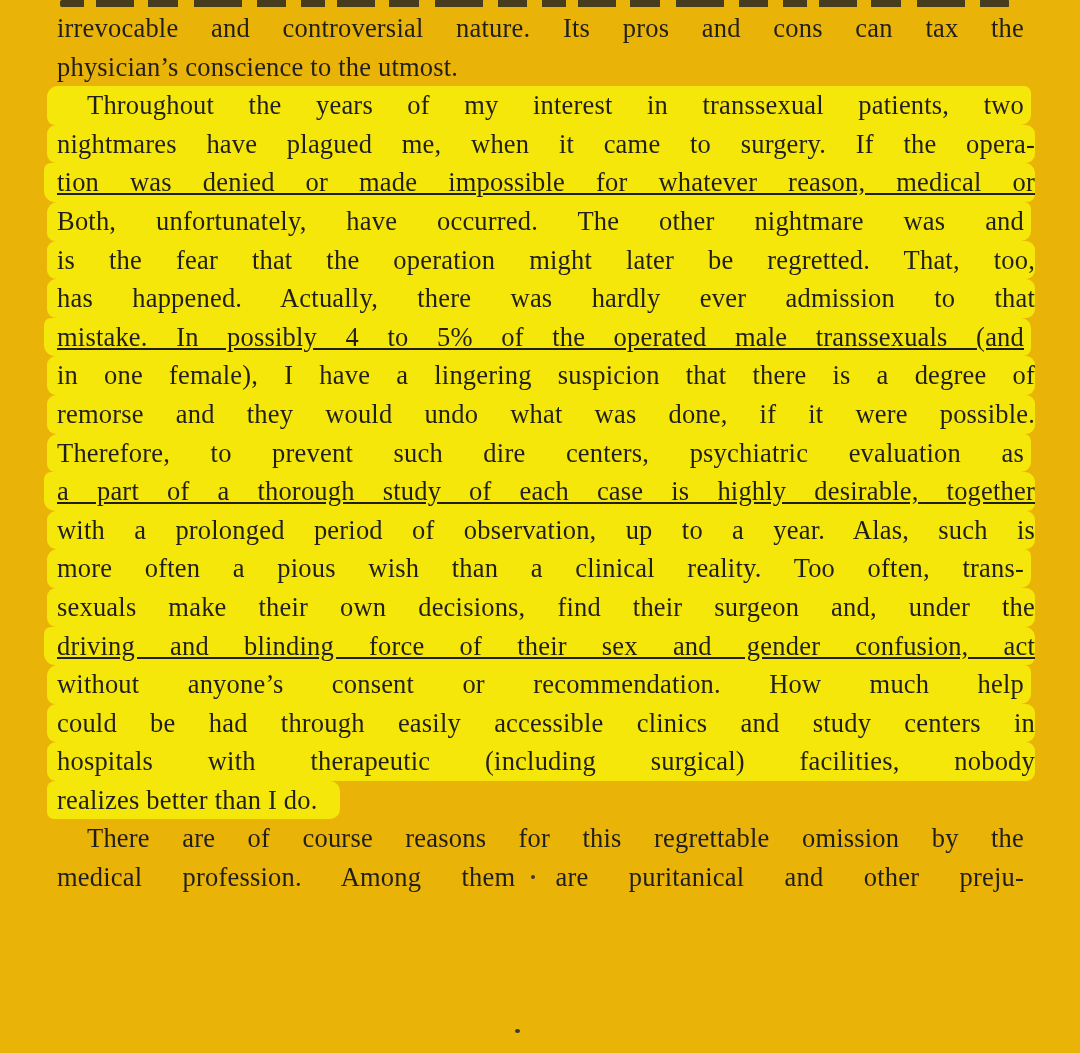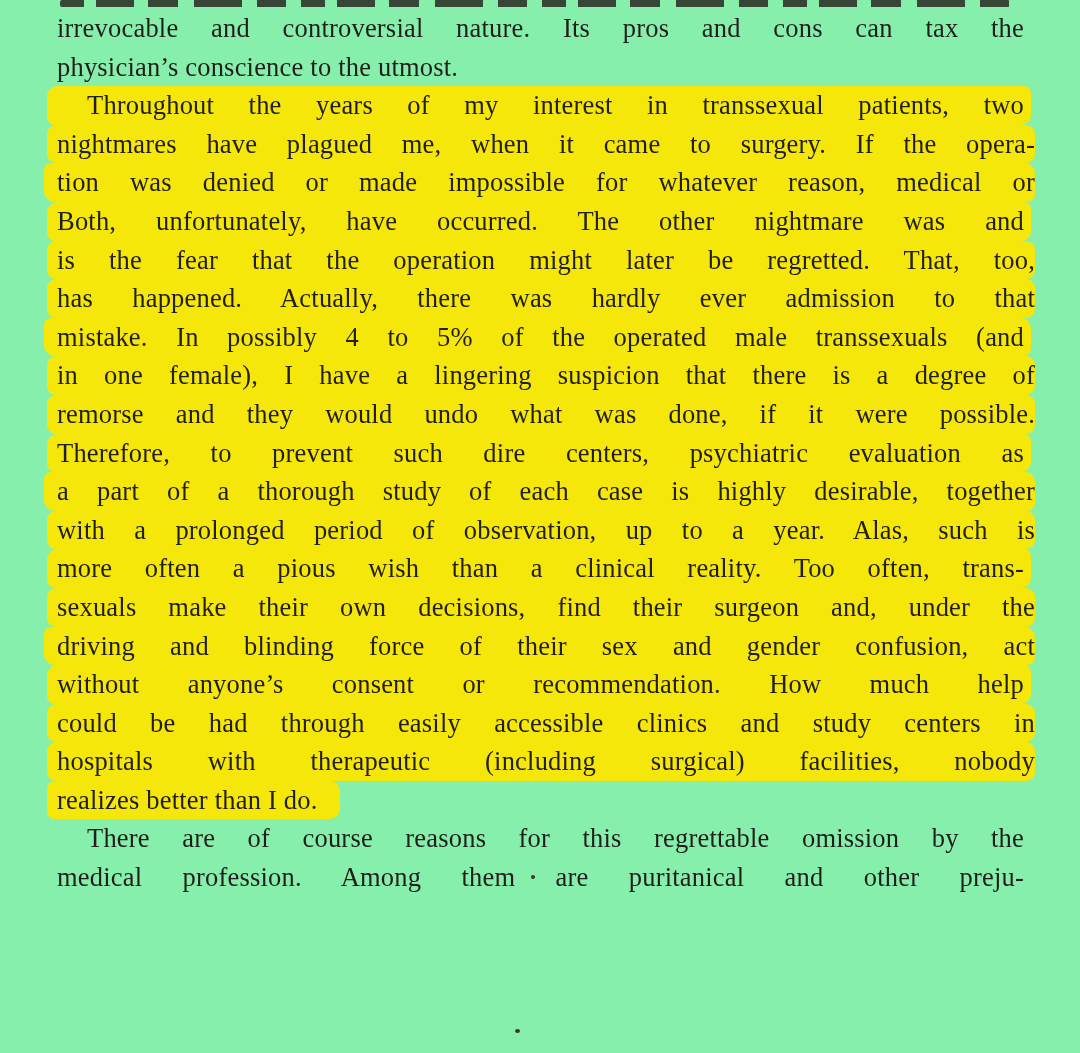--- a/index.html
+++ b/index.html
@@ -4,21 +4,21 @@
 <style>
   html, body {
     margin: 0;
     padding: 0;
     background: #ffffff;
   }
   .page {
     position: relative;
     width: 1080px;
     height: 1053px;
-    background: #86efac;
+    background: #eab308;
     overflow: hidden;
     font-family: "Liberation Serif", "DejaVu Serif", serif;
     color: #211f1b;
   }
   .text-column {
     position: absolute;
     left: 57px;
     right: 56px;
     top: 9px;
   }
@@ -46,20 +46,21 @@
   }
   .hl:nth-of-type(3n) {
     margin-right: -7px;
     padding-right: 7px;
     border-radius: 11px 7px 10px 8px;
   }
   .hl:nth-of-type(4n+1) {
     margin-left: -13px;
     padding-left: 13px;
     border-radius: 7px 10px 8px 11px;
+    text-decoration: underline;
   }
   .hl-short {
     display: inline-block;
     background: #f6e70a;
     margin-left: -10px;
     padding: 0 22px 0 10px;
     border-radius: 8px 10px 10px 7px;
   }
   
   .clipped-line {

